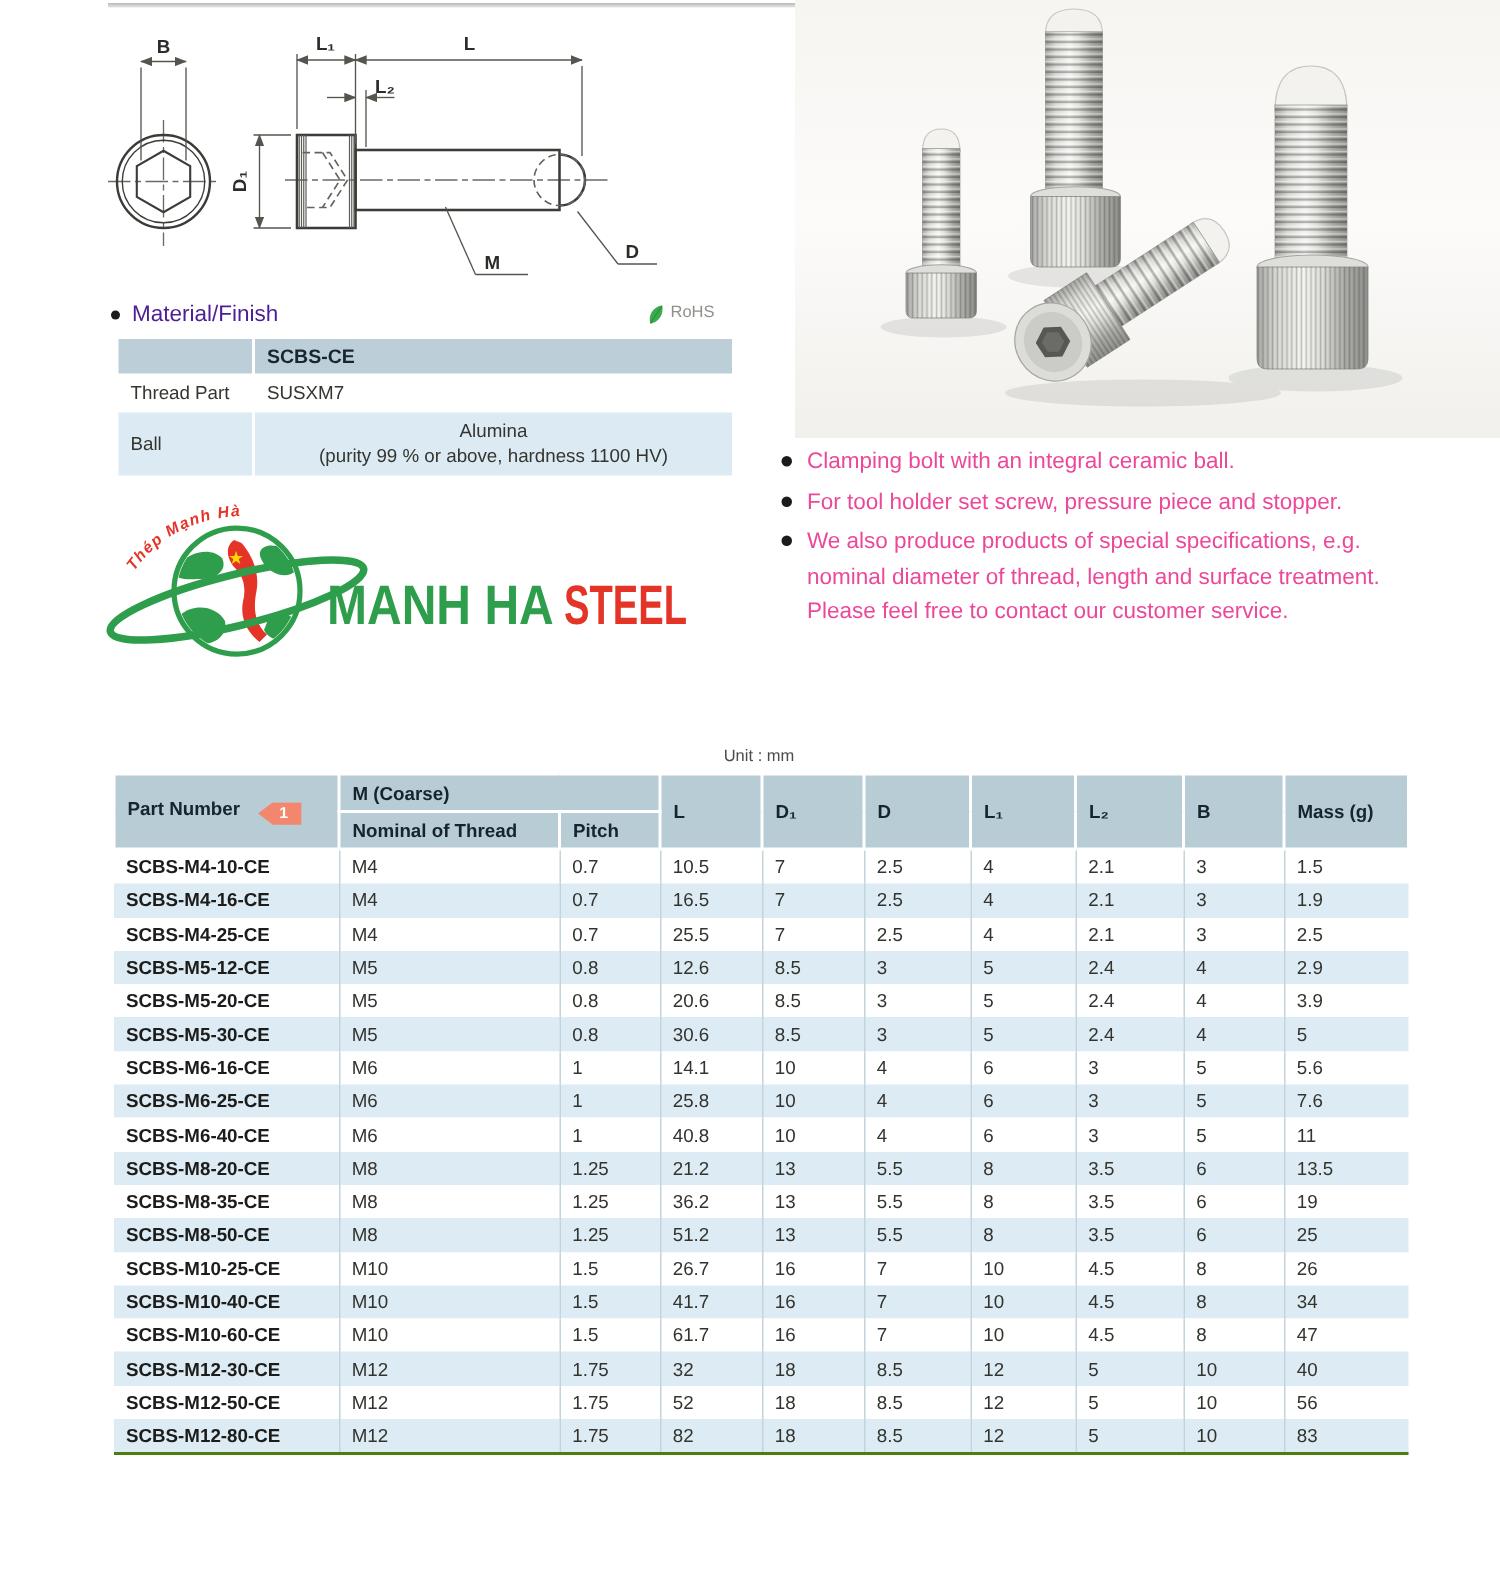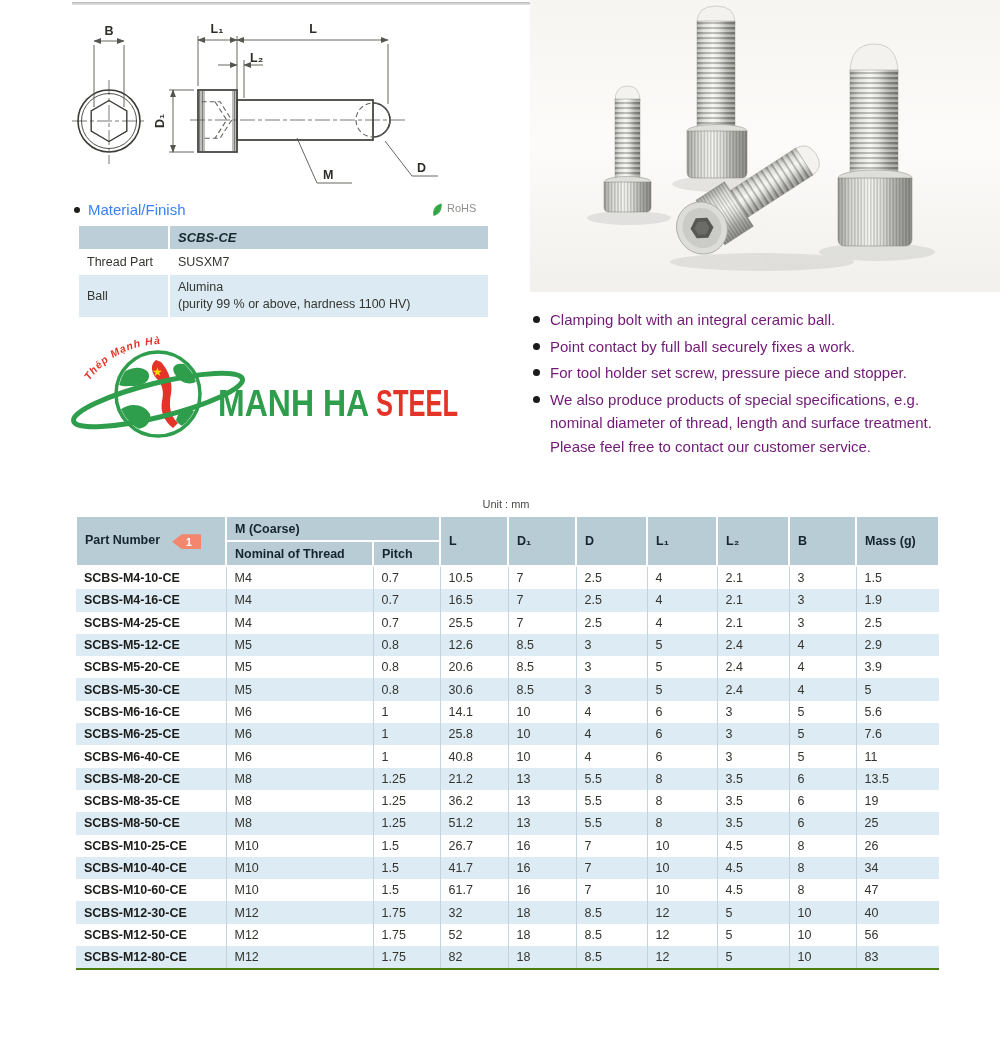--- a/index.html
+++ b/index.html
@@ -9,39 +9,39 @@
     overflow:hidden;
   }
   .top-rule{position:absolute;left:72px;top:2px;width:864px;height:3px;
     background:linear-gradient(#b9b9b9,#e6e6e6);}
   
   .drawing{position:absolute;left:60px;top:14px;}
   
   .photo{position:absolute;left:530px;top:0;}
   
   .sec-head{position:absolute;left:74px;top:201px;display:flex;align-items:center;gap:8px;
-    font-size:15px;color:#3b82f6;}
+    font-size:15px;color:#4c1d95;}
   .dot{width:6px;height:6px;border-radius:50%;background:#1d1d1b;flex:0 0 auto;}
   .rohs{position:absolute;left:431px;top:202px;display:flex;gap:3px;
     font-size:11px;color:#8f8f8b;}
   table{border-collapse:collapse;}
   .mat-table{position:absolute;left:77px;top:224px;width:411px;font-size:12.5px;color:#35352f;
     table-layout:fixed;}
   .mat-table th,.mat-table td{border:2px solid #fff;padding:2px 8px;text-align:left;
     vertical-align:middle;font-weight:normal;}
   .mat-table .hd th{background:#bccfd8;height:19px;color:#18262e;}
-  .mat-table .hd .prod{font-weight:bold;font-size:13px;font-style:italic;}
+  .mat-table .hd .prod{font-weight:bold;font-size:13px;}
   .mat-table .r1 td{background:#ffffff;height:18px;}
   .mat-table .r2 td{background:#dcebf3;height:38px;}
-  .mat-line{display:block;line-height:1.35;}
+  .mat-line{display:block;line-height:1.35;text-align:center;}
   
   .logo{position:absolute;left:60px;top:332px;}
   
-  .features{position:absolute;left:521px;top:296px;width:414px;margin:12px;padding:0;list-style:none;
-    font-size:15px;line-height:1.57;color:#701a75;}
+  .features{position:absolute;left:521px;top:296px;width:414px;margin:0;padding:0;list-style:none;
+    font-size:15px;line-height:1.57;color:#ec4899;}
   .features li{position:relative;padding-left:17px;margin-bottom:3px;}
   .fdot{position:absolute;left:0;top:8px;width:7px;height:7px;border-radius:50%;background:#1b1b19;}
   
   .unit-note{position:absolute;left:75px;top:498px;width:862px;text-align:center;
     font-size:11px;color:#4c4c48;}
   .spec{position:absolute;left:75px;top:515px;width:863px;table-layout:fixed;font-size:12.5px;
     border-bottom:2px solid #4d7c0f;}
   .spec thead th{background:#b8ccd5;border:2px solid #ffffff;color:#15252d;font-weight:600;
     text-align:left;padding:1px 8px;height:21px;font-size:12.5px;}
   .spec thead th.part-h{vertical-align:middle;}
@@ -282,21 +282,20 @@
   </text>
   <text y="84" font-size="37" font-weight="bold">
     <tspan x="158" textLength="150" lengthAdjust="spacingAndGlyphs" fill="#2f9e4c">MANH HA</tspan>
     <tspan x="316" textLength="82" lengthAdjust="spacingAndGlyphs" fill="#e43427">STEEL</tspan>
   </text>
 </svg>
 </div>
 
 <ul class="features" id="features">
     <li><span class="fdot"></span><span>Clamping bolt with an integral ceramic ball.</span></li>
-    <li><span class="fdot"></span><span>Point contact by full ball securely fixes a work.</span></li>
     <li><span class="fdot"></span><span>For tool holder set screw, pressure piece and stopper.</span></li>
     <li><span class="fdot"></span><span>We also produce products of special specifications, e.g. nominal diameter of thread, length and surface treatment. Please feel free to contact our customer service.</span></li>
   </ul>
 
 <div class="unit-note">Unit : mm</div>
 
 <table class="spec">
   <colgroup>
     <col style="width:150px">
       <col style="width:147px">

